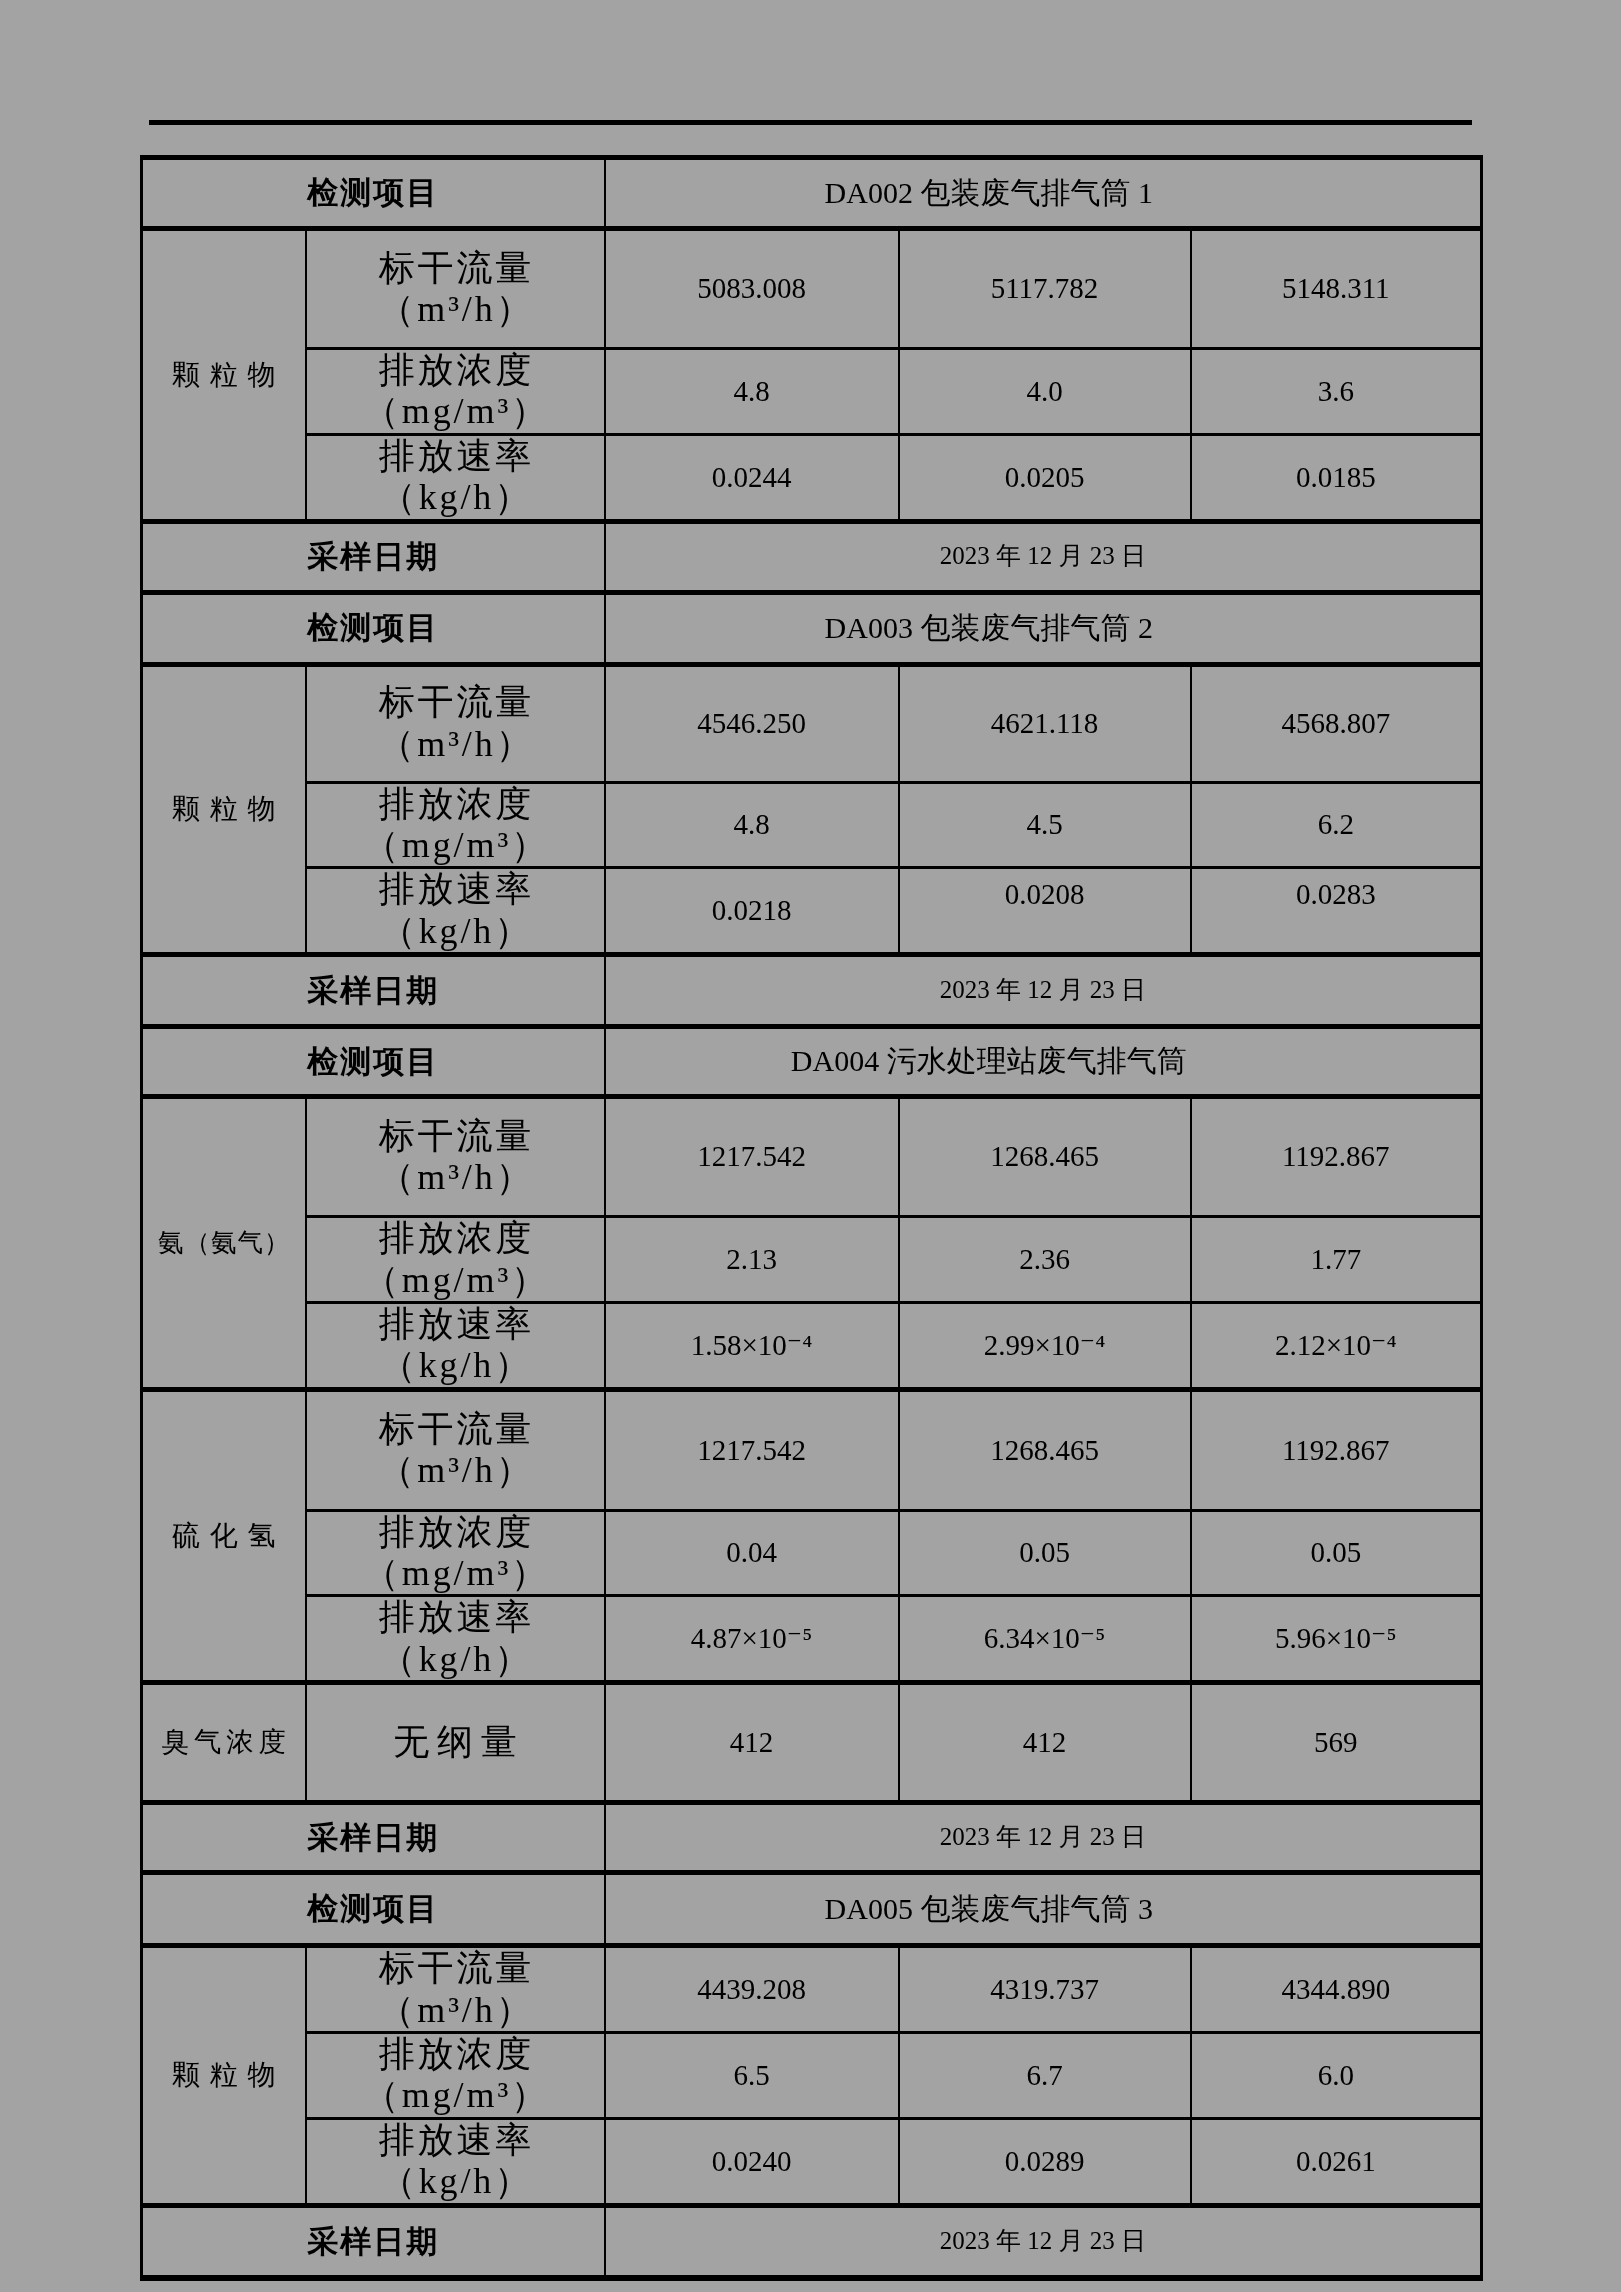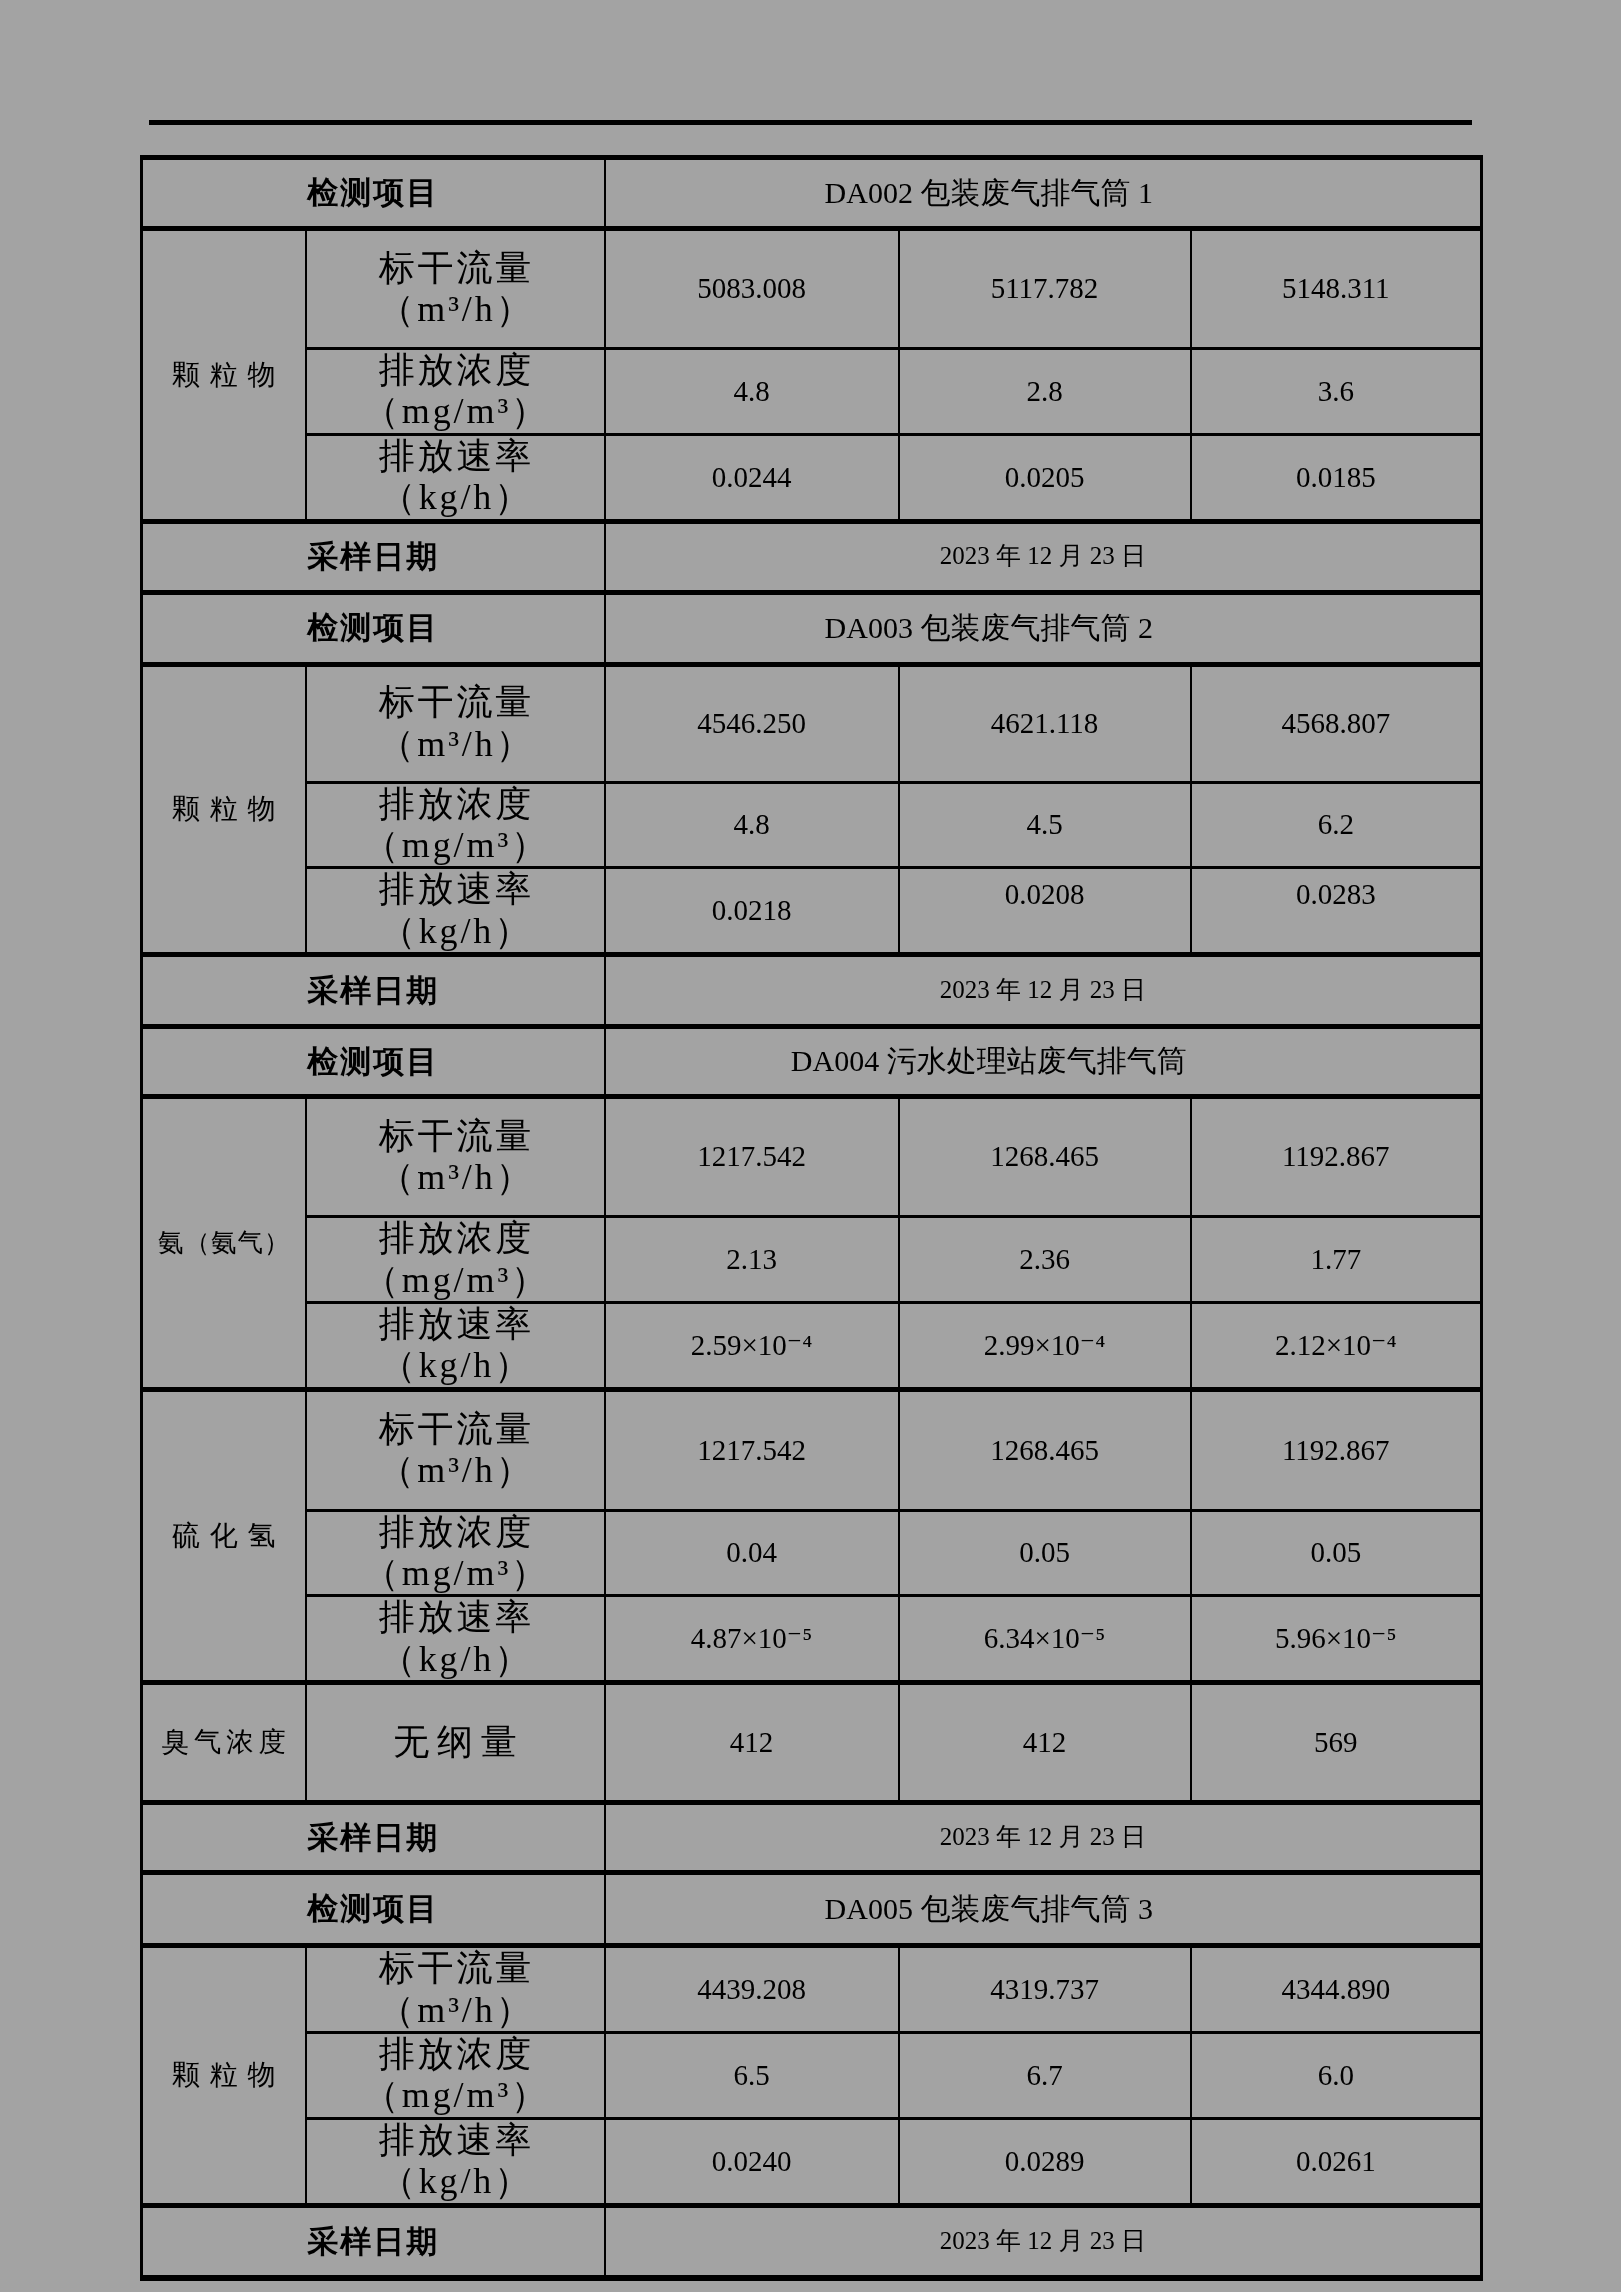--- a/index.html
+++ b/index.html
@@ -60,21 +60,21 @@
       <tr class="sec" style="height:120px">
         <td class="pollutant" rowspan="3">颗粒物</td>
         <td class="param">标干流量（m³/h）</td>
         <td class="value">5083.008</td>
         <td class="value">5117.782</td>
         <td class="value">5148.311</td>
       </tr>
       <tr style="height:67px">
         <td class="param">排放浓度（mg/m³）</td>
         <td class="value">4.8</td>
-        <td class="value">2.8</td>
+        <td class="value">4.0</td>
         <td class="value">3.6</td>
       </tr>
       <tr style="height:74px">
         <td class="param">排放速率（kg/h）</td>
         <td class="value">0.0244</td>
         <td class="value">0.0205</td>
         <td class="value">0.0185</td>
       </tr>
       <tr class="sec" style="height:71px">
         <td class="hdr" colspan="2">采样日期</td>
@@ -121,21 +121,21 @@
         <td class="value">1192.867</td>
       </tr>
       <tr style="height:72px">
         <td class="param">排放浓度（mg/m³）</td>
         <td class="value">2.13</td>
         <td class="value">2.36</td>
         <td class="value">1.77</td>
       </tr>
       <tr style="height:71px">
         <td class="param">排放速率（kg/h）</td>
-        <td class="value">2.59×10⁻⁴</td>
+        <td class="value">1.58×10⁻⁴</td>
         <td class="value">2.99×10⁻⁴</td>
         <td class="value">2.12×10⁻⁴</td>
       </tr>
       <tr class="sec" style="height:121px">
         <td class="pollutant" rowspan="3">硫化氢</td>
         <td class="param">标干流量（m³/h）</td>
         <td class="value">1217.542</td>
         <td class="value">1268.465</td>
         <td class="value">1192.867</td>
       </tr>

